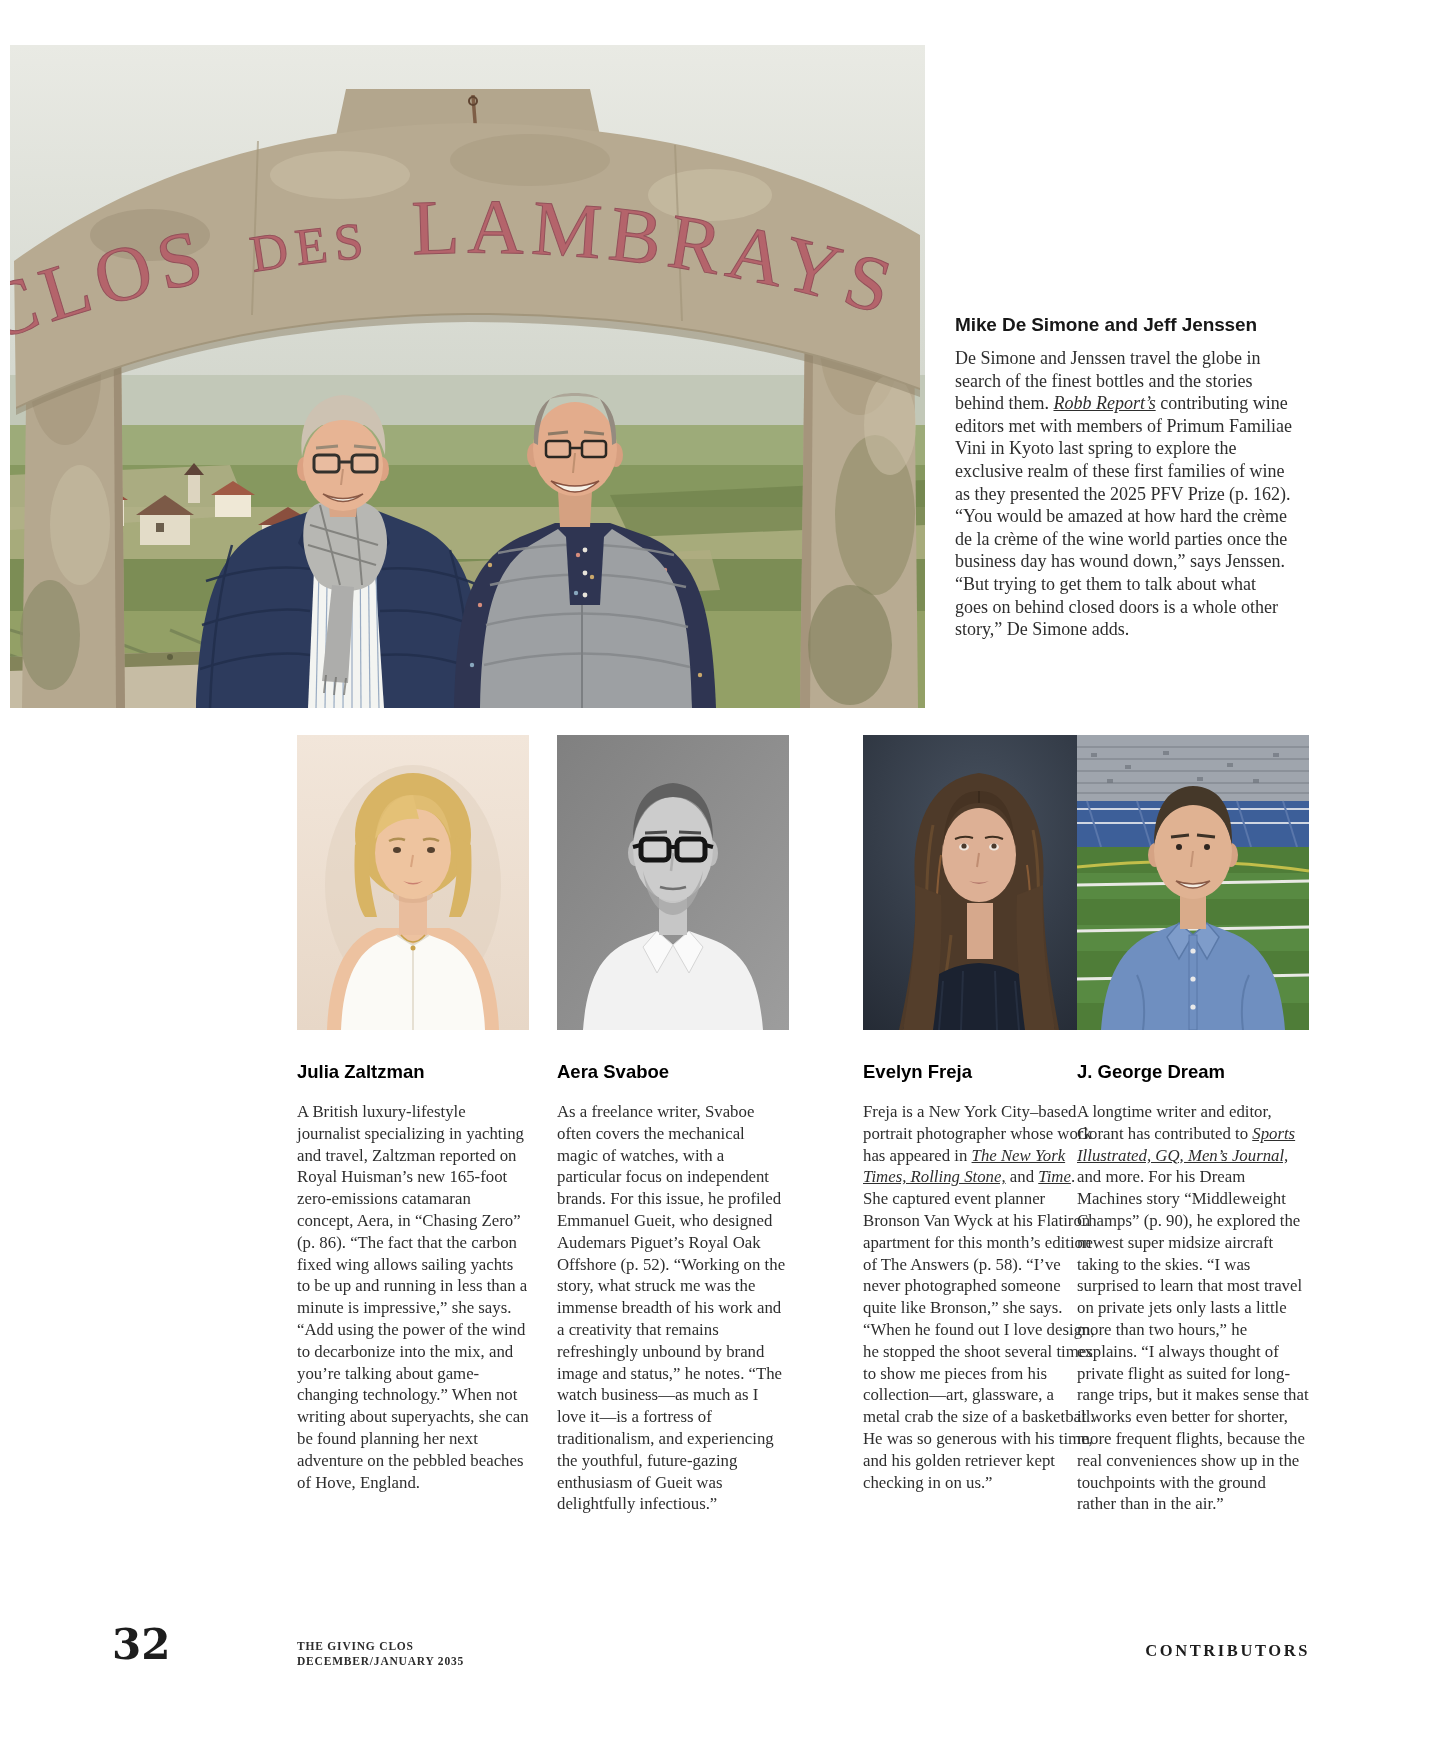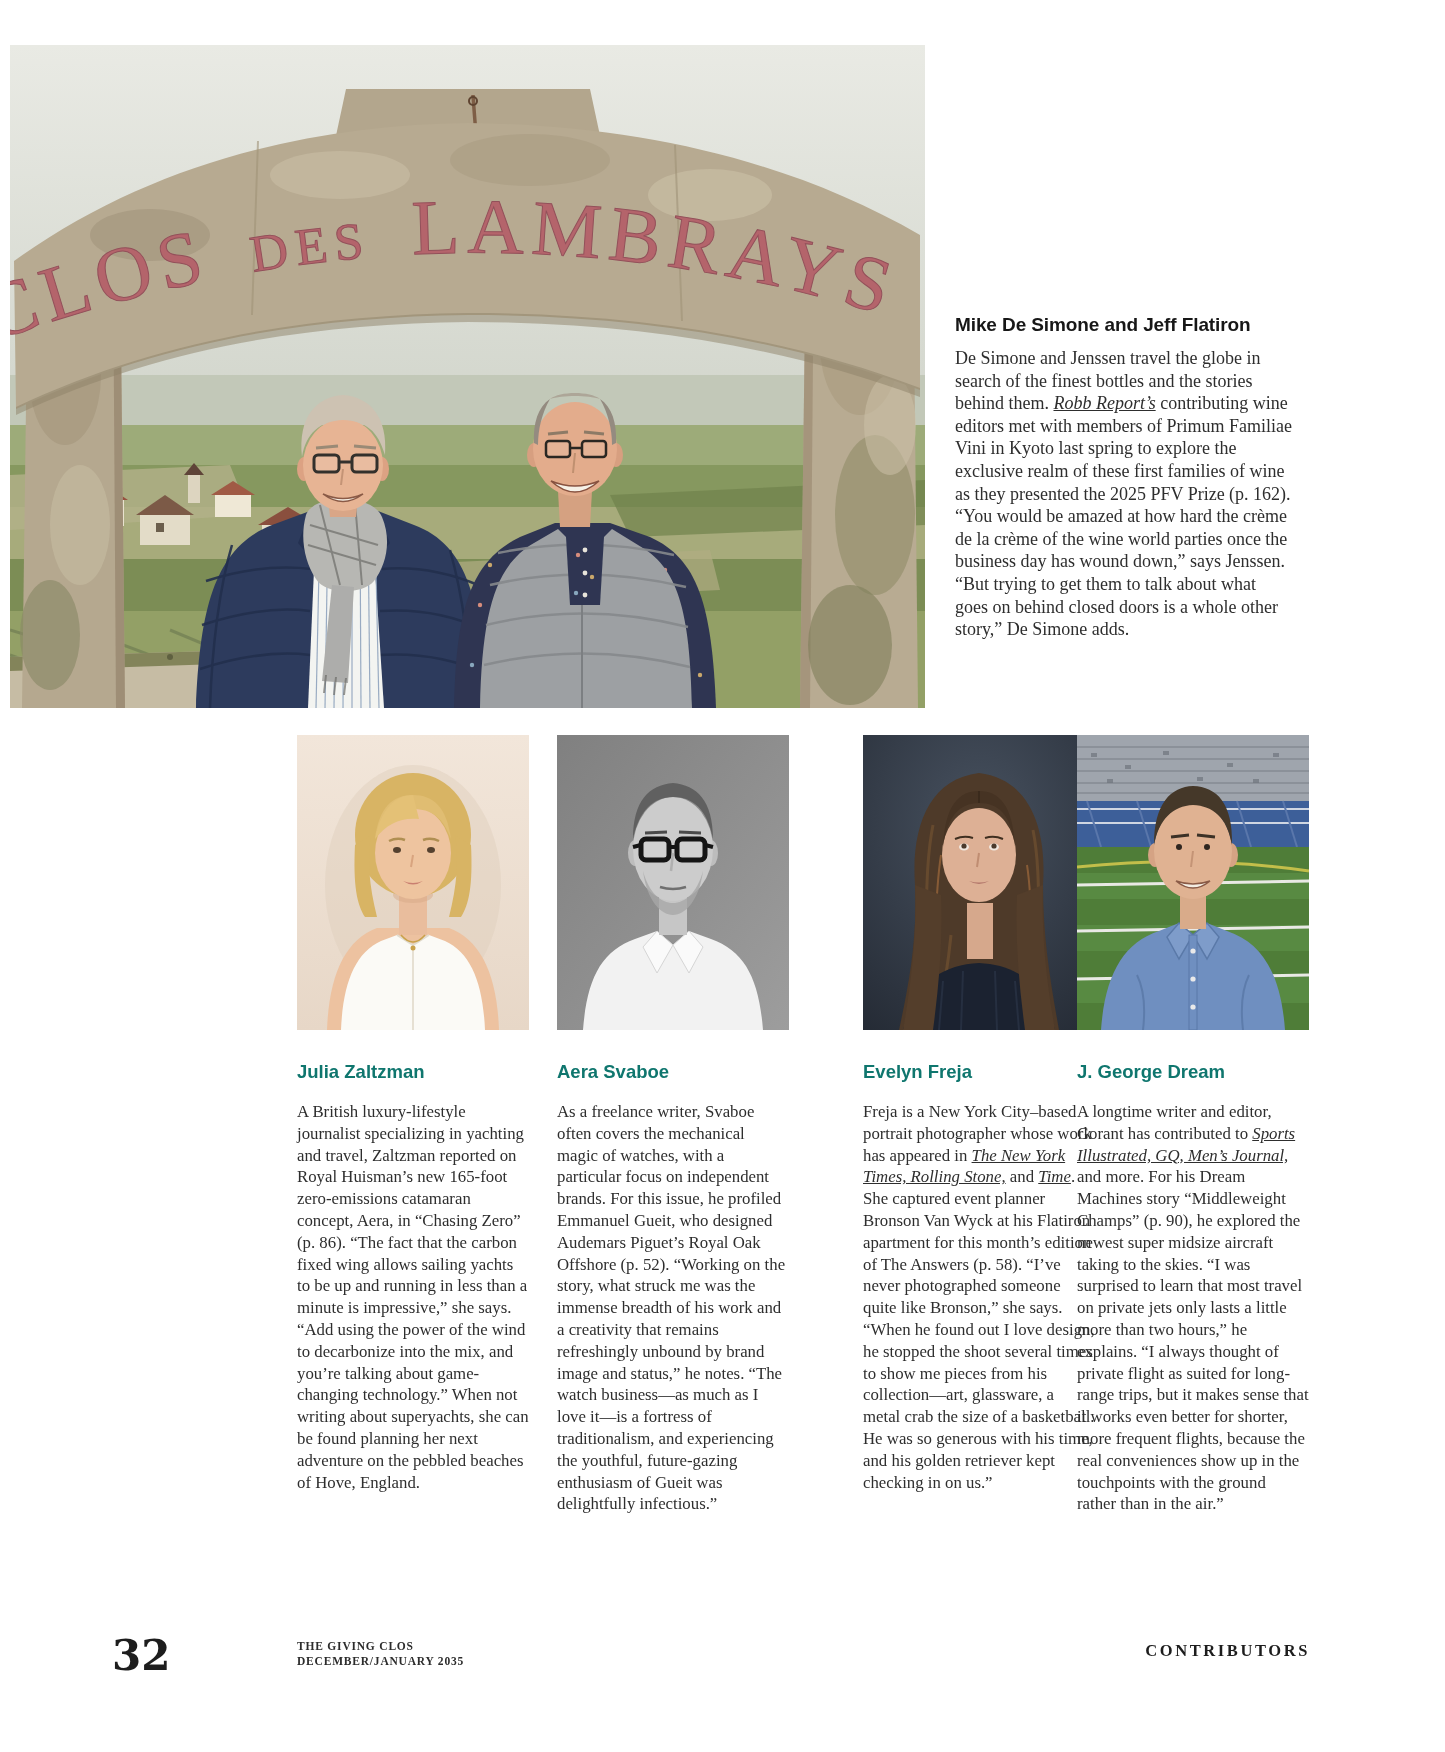--- a/index.html
+++ b/index.html
@@ -11,25 +11,25 @@
   
   .feature-bio{position:absolute;left:955px;top:313px;width:338px;}
   .feature-bio h2{margin:0 0 10px;font:700 19px/24px "Liberation Sans",sans-serif;
                   color:#171717;letter-spacing:-.1px;}
   .feature-bio p{margin:0;font-size:18px;line-height:22.6px;color:#2e2e2e;}
   
   .contrib{position:absolute;top:735px;width:232px;}
   .c1{left:297px}.c2{left:557px}.c3{left:863px}.c4{left:1077px}
   .portrait{width:232px;height:295px;overflow:hidden;}
   .portrait svg{display:block;}
-  .contrib h3{margin:30px 0 0;font:700 18.5px/24px "Liberation Sans",sans-serif;color:#0f766e;}
+  .contrib h3{margin:30px 0 0;font:700 18.5px/24px "Liberation Sans",sans-serif;color:#000000;}
   .contrib p{margin:17px 0 0;font-size:16.8px;line-height:21.8px;color:#2e2e2e;}
   .contrib p i, .feature-bio p i{font-style:italic;text-decoration:underline;}
   
-  .folio{position:absolute;left:112px;top:1623px;font:700 42px/44px "DejaVu Serif",serif;color:#1d1d1d;margin-top:11px;}
+  .folio{position:absolute;left:112px;top:1623px;font:700 42px/44px "DejaVu Serif",serif;color:#1d1d1d;}
   .issue{position:absolute;left:297px;top:1639px;font:700 11.5px/14.5px "Liberation Serif",serif;
          letter-spacing:.8px;color:#2c2c2c;}
   .issue span{display:block;}
   .section-label{position:absolute;top:1641px;right:135px;font:700 16.5px/20px "Liberation Serif",serif;
          letter-spacing:2.6px;color:#1d1d1d;}
 </style>
 </head>
 <body>
 
 <div class="page">
@@ -218,21 +218,21 @@
         <rect x="572" y="396" width="24" height="16" rx="3" fill="rgba(250,250,250,.1)" stroke="#2a2722" stroke-width="2.5"></rect>
         <path d="M560,403 L572,403" stroke="#2a2722" stroke-width="2.5"></path>
         <path d="M538,389 L558,387 M574,387 L594,389" stroke="#8d7a66" stroke-width="3"></path>
         <path d="M565,408 L563,428" stroke="#c09070" stroke-width="2"></path>
         <path d="M541,436 Q565,458 589,436 Q565,446 541,436 Z" fill="#f6f1e7" stroke="#875240" stroke-width="1.5"></path>
       </g>
     </svg>
   </figure>
 
   <section class="feature-bio">
-    <h2>Mike De Simone and Jeff Flatiron</h2>
+    <h2>Mike De Simone and Jeff Jenssen</h2>
     <p>De Simone and Jenssen travel the globe in search of the finest bottles and the stories behind them. <i>Robb Report’s</i> contributing wine editors met with members of Primum Familiae Vini in Kyoto last spring to explore the exclusive realm of these first families of wine as they presented the 2025 PFV Prize (p. 162). “You would be amazed at how hard the crème de la crème of the wine world parties once the business day has wound down,” says Jenssen. “But trying to get them to talk about what goes on behind closed doors is a whole other story,” De Simone adds.</p>
   </section>
 
   <article class="contrib c1">
     <div class="portrait">
       <svg width="232" height="295" viewBox="0 0 232 295">
         <defs>
             <linearGradient id="jg" x1="0" y1="0" x2="0" y2="1">
           <stop offset="0" stop-color="#f2e6da"></stop>
               <stop offset="1" stop-color="#e7d7c7"></stop>

